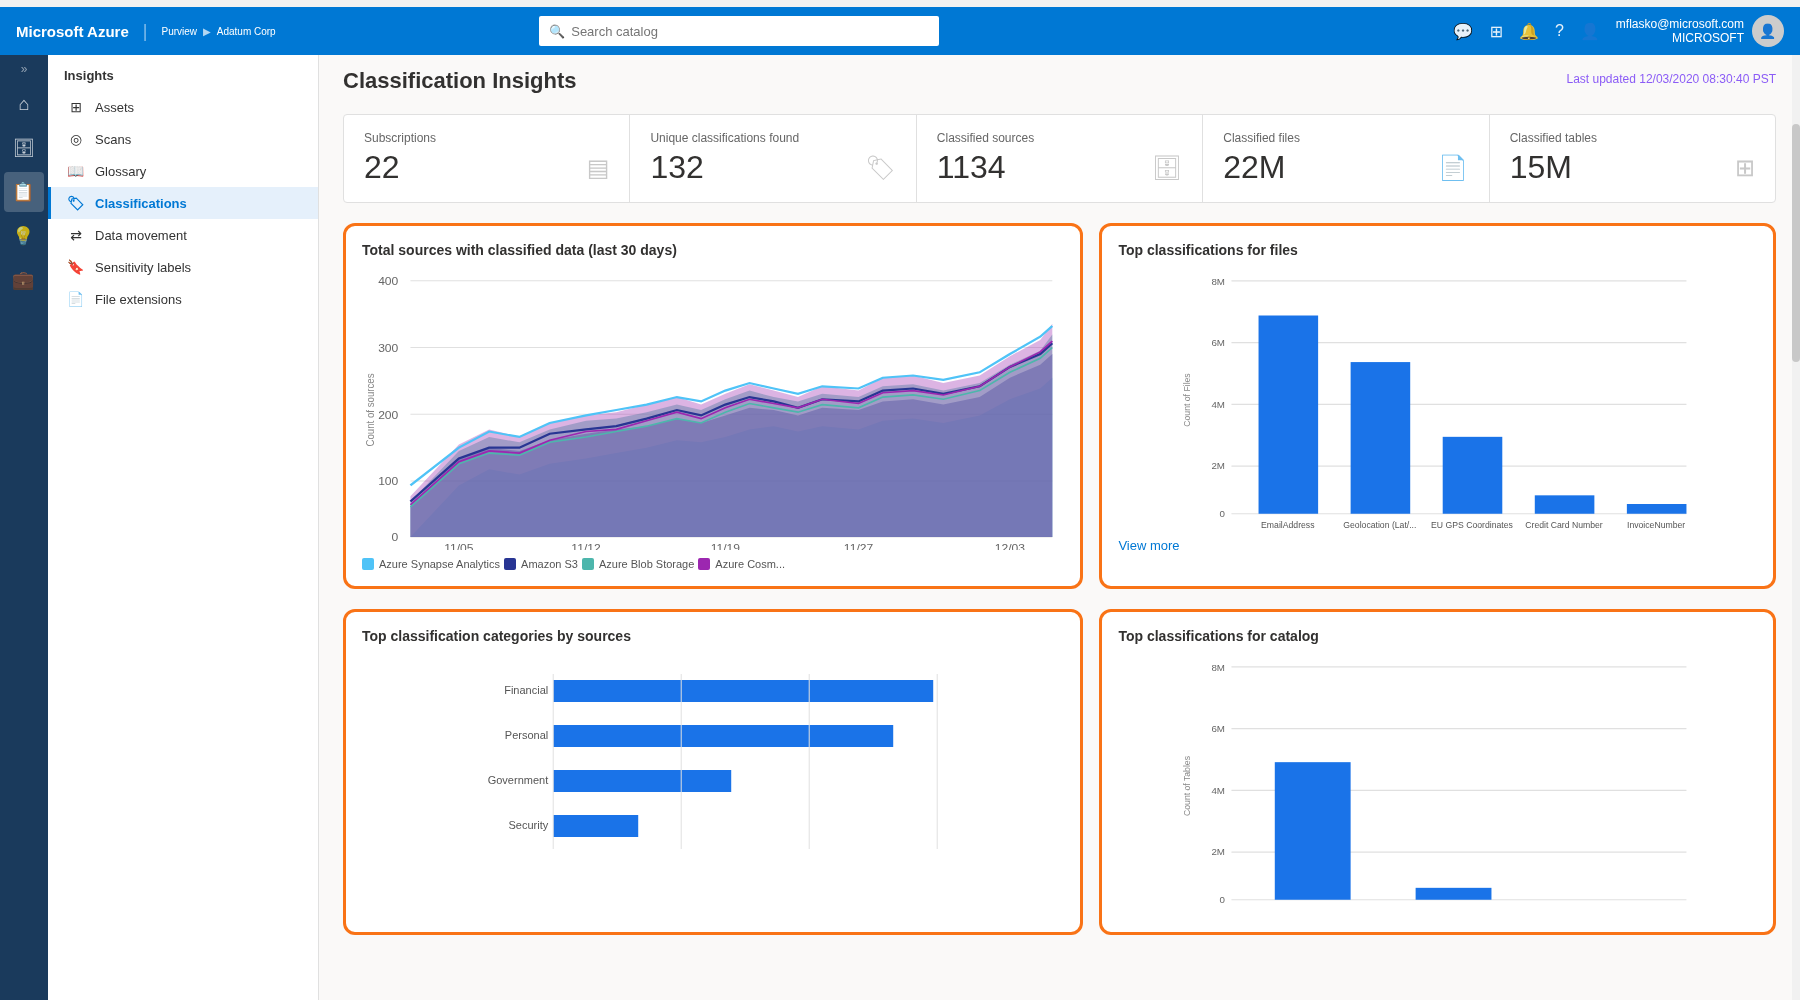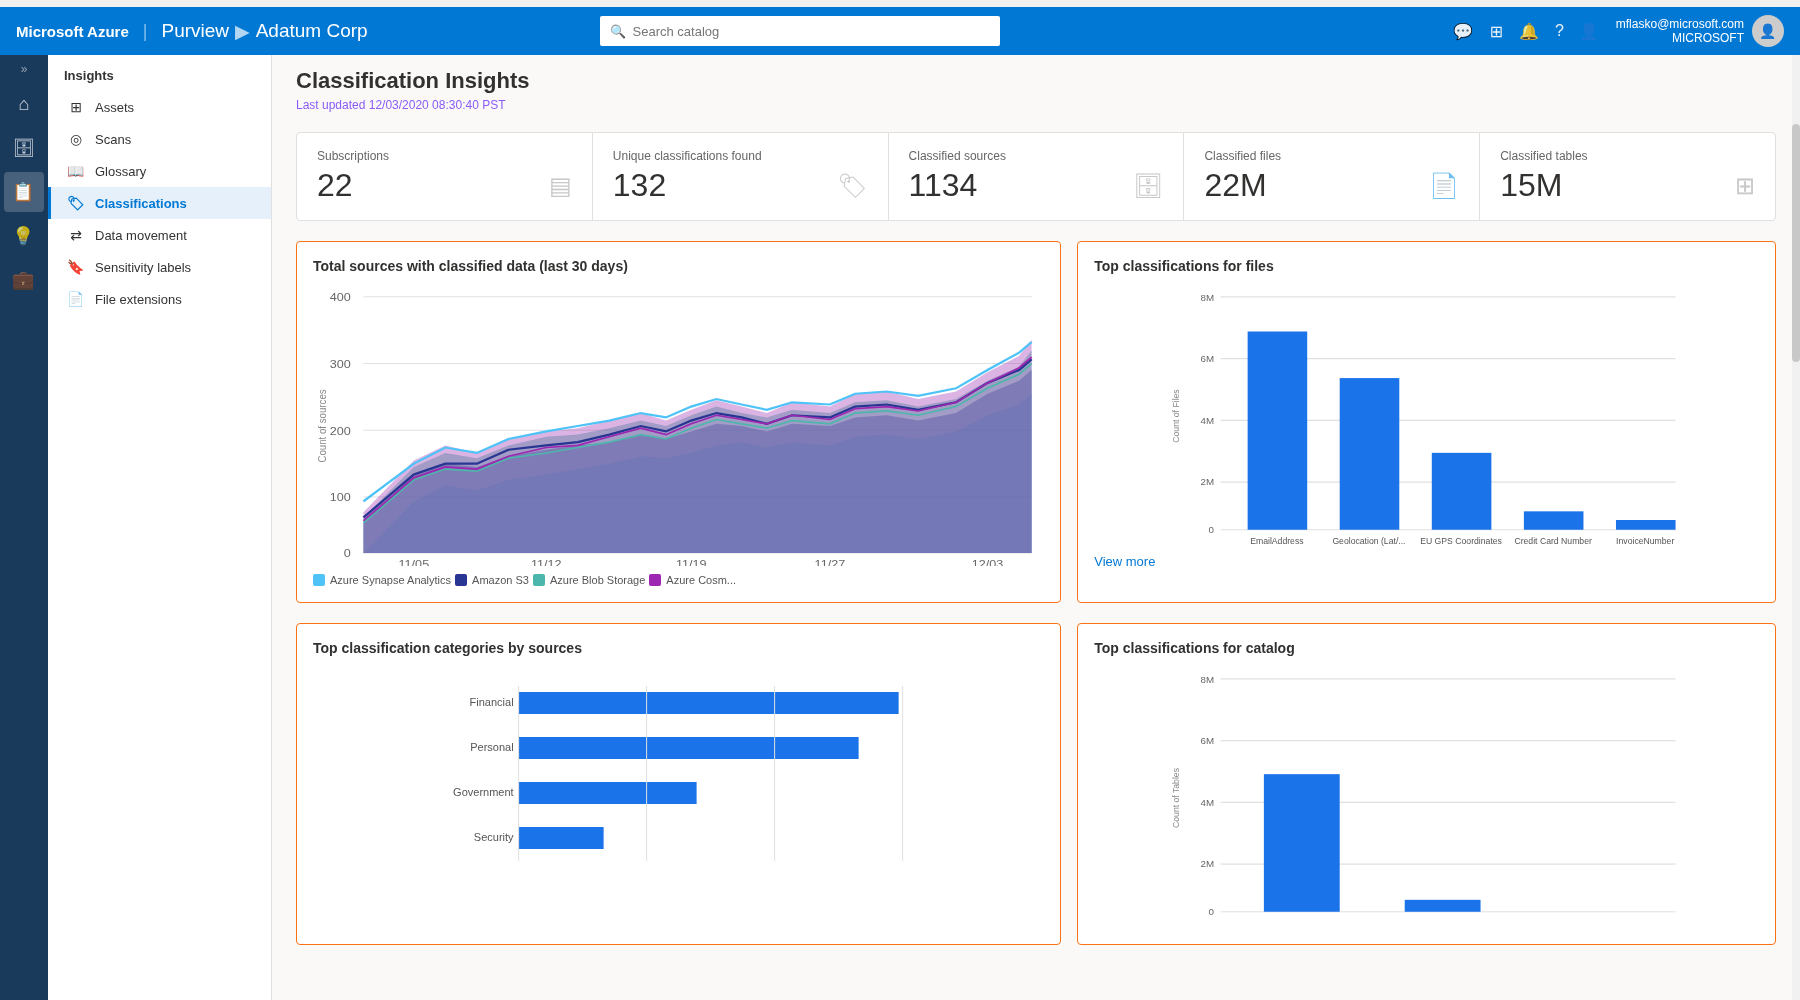--- a/index.html
+++ b/index.html
@@ -23,21 +23,21 @@
       font-weight: 600;
       white-space: nowrap;
     }
     .topnav-separator {
       color: rgba(255,255,255,0.5);
       font-size: 18px;
       margin: 0 2px;
     }
     .topnav-breadcrumb {
       color: white;
-      font-size: 19px;
+      font-size: 10px;
       display: flex;
       align-items: center;
       gap: 6px;
     }
     .topnav-breadcrumb .arrow { color: rgba(255,255,255,0.7); }
     .topnav-search {
       flex: 1;
       max-width: 400px;
       margin: 0 auto;
       background: white;
@@ -104,21 +104,21 @@
       color: rgba(255,255,255,0.75);
       border-radius: 4px;
       cursor: pointer;
       font-size: 18px;
     }
     .icon-bar-item.active { background: rgba(255,255,255,0.2); color: white; }
     .icon-bar-chevron { margin-top: 2px; font-size: 12px; color: rgba(255,255,255,0.5); cursor: pointer; padding: 4px; }
 
     
     .sidebar {
-      width: 224px;
+      width: 271px;
       background: white;
       border-right: 1px solid #e0e0e0;
       flex-shrink: 0;
       padding-top: 8px;
     }
     .sidebar-section-title {
       font-size: 13px;
       font-weight: 600;
       color: #333;
       padding: 12px 16px 8px;
@@ -146,21 +146,20 @@
       flex: 1;
       overflow-y: auto;
       padding: 20px 24px;
       background: #faf9f8;
     }
     .main-header {
       display: flex;
       justify-content: space-between;
       align-items: flex-start;
       margin-bottom: 20px;
-      flex-direction: column;
     }
     .main-title {
       font-size: 22px;
       font-weight: 600;
       color: #323130;
     }
     .last-updated {
       font-size: 12px;
       color: #8b5cf6;
       margin-top: 4px;
@@ -194,22 +193,22 @@
     .stat-icon { font-size: 24px; color: #c8c8c8; }
 
     
     .charts-row {
       display: flex;
       gap: 16px;
       margin-bottom: 20px;
     }
     .chart-card {
       background: white;
-      border: 1px solid #f97316;
-      border-radius: 4px;
+      border: 3px solid #f97316;
+      border-radius: 12px;
       padding: 16px;
       flex: 1;
     }
     .chart-card.wide { flex: 1.1; }
     .chart-title {
       font-size: 14px;
       font-weight: 600;
       color: #323130;
       margin-bottom: 12px;
     }

